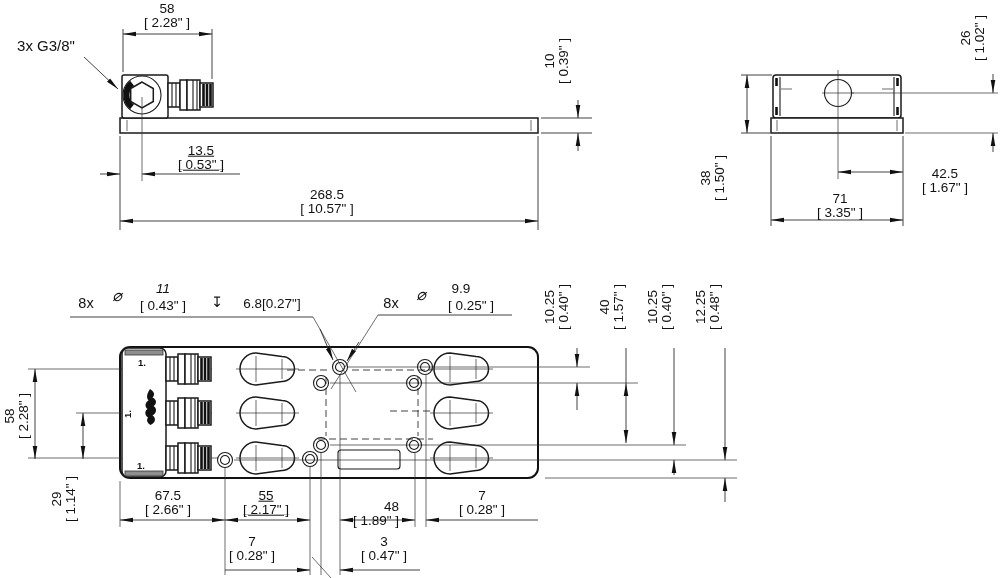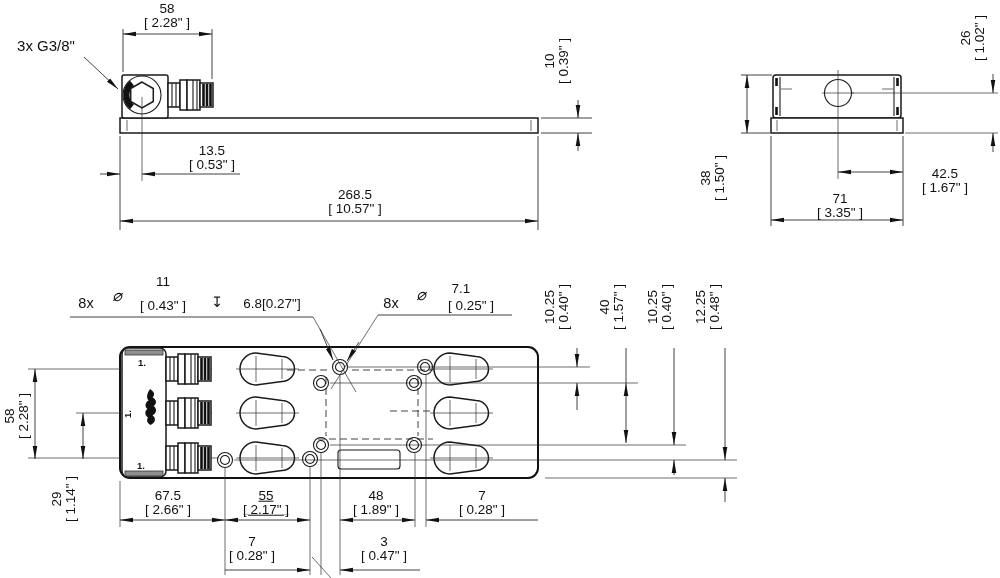--- a/index.html
+++ b/index.html
@@ -218,25 +218,25 @@
 </svg>
 
 <div id="labels">
       <div class="lbl" style="left: 46px; top: 46px; font-size: 15px; transform: translate(-50%, -50%);">
         <div>3x G3/8"</div>
       </div>
       <div class="lbl" style="left: 167px; top: 16px; transform: translate(-50%, -50%);">
         <div>58</div>
         <div>[ 2.28" ]</div>
       </div>
-      <div class="lbl" style="left: 212px; top: 158px; transform: translate(-50%, -50%);">
+      <div class="lbl" style="left: 201px; top: 158px; transform: translate(-50%, -50%); text-decoration: underline;">
         <div>13.5</div>
         <div>[ 0.53" ]</div>
       </div>
-      <div class="lbl" style="left: 327px; top: 202px; transform: translate(-50%, -50%); margin-left: 28px;">
+      <div class="lbl" style="left: 327px; top: 202px; transform: translate(-50%, -50%);">
         <div>268.5</div>
         <div>[ 10.57" ]</div>
       </div>
       <div class="lbl" style="left: 557px; top: 61px; transform: translate(-50%, -50%) rotate(-90deg);">
         <div>10</div>
         <div>[ 0.39" ]</div>
       </div>
       <div class="lbl" style="left: 973px; top: 38px; transform: translate(-50%, -50%) rotate(-90deg);">
         <div>26</div>
         <div>[ 1.02" ]</div>
@@ -252,61 +252,61 @@
       <div class="lbl" style="left: 840px; top: 206px; transform: translate(-50%, -50%);">
         <div>71</div>
         <div>[ 3.35" ]</div>
       </div>
       <div class="lbl" style="left: 86px; top: 304px; font-size: 14.5px; transform: translate(-50%, -50%);">
         <div>8x</div>
       </div>
       <div class="lbl" style="left: 117px; top: 296px; font-size: 16px; font-style: italic; transform: translate(-50%, -50%);">
         <div>⌀</div>
       </div>
-      <div class="lbl" style="left: 163px; top: 282px; transform: translate(-50%, -50%);">
+      <div class="lbl" style="left: 163px; top: 289px; transform: translate(-50%, -50%); font-style: italic;">
         <div>11</div>
       </div>
       <div class="lbl" style="left: 163px; top: 306px; transform: translate(-50%, -50%);">
         <div>[ 0.43" ]</div>
       </div>
       <div class="lbl" style="left: 217px; top: 303px; font-size: 14.5px; transform: translate(-50%, -50%);">
         <div>↧</div>
       </div>
       <div class="lbl" style="left: 272px; top: 304px; transform: translate(-50%, -50%);">
         <div>6.8[0.27"]</div>
       </div>
       <div class="lbl" style="left: 391px; top: 304px; font-size: 14.5px; transform: translate(-50%, -50%);">
         <div>8x</div>
       </div>
       <div class="lbl" style="left: 421px; top: 295px; font-size: 16px; font-style: italic; transform: translate(-50%, -50%);">
         <div>⌀</div>
       </div>
       <div class="lbl" style="left: 461px; top: 289px; transform: translate(-50%, -50%);">
-        <div>7.1</div>
+        <div>9.9</div>
       </div>
       <div class="lbl" style="left: 471px; top: 306px; transform: translate(-50%, -50%);">
         <div>[ 0.25" ]</div>
       </div>
       <div class="lbl" style="left: 17px; top: 416px; transform: translate(-50%, -50%) rotate(-90deg);">
         <div>58</div>
         <div>[ 2.28" ]</div>
       </div>
       <div class="lbl" style="left: 64px; top: 499px; transform: translate(-50%, -50%) rotate(-90deg);">
         <div>29</div>
         <div>[ 1.14" ]</div>
       </div>
       <div class="lbl" style="left: 168px; top: 503px; transform: translate(-50%, -50%);">
         <div>67.5</div>
         <div>[ 2.66" ]</div>
       </div>
       <div class="lbl" style="left: 266px; top: 503px; transform: translate(-50%, -50%); text-decoration: underline;">
         <div>55</div>
         <div>[ 2.17" ]</div>
       </div>
-      <div class="lbl" style="left: 376px; top: 503px; transform: translate(-50%, -50%);">
+      <div class="lbl" style="left: 376px; top: 514px; transform: translate(-50%, -50%); text-align: right;">
         <div>48</div>
         <div>[ 1.89" ]</div>
       </div>
       <div class="lbl" style="left: 482px; top: 503px; transform: translate(-50%, -50%);">
         <div>7</div>
         <div>[ 0.28" ]</div>
       </div>
       <div class="lbl" style="left: 252px; top: 549px; transform: translate(-50%, -50%);">
         <div>7</div>
         <div>[ 0.28" ]</div>

